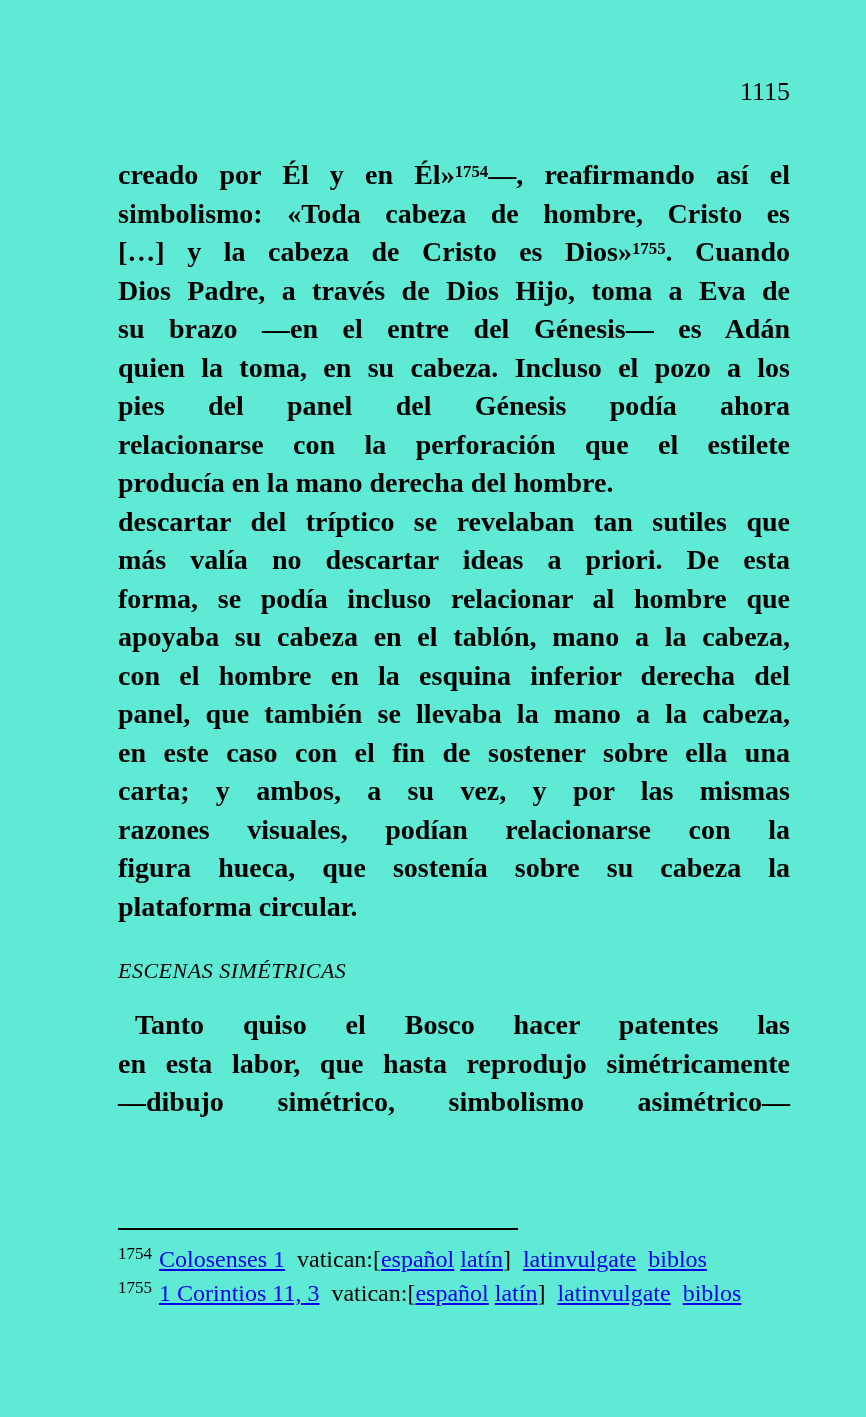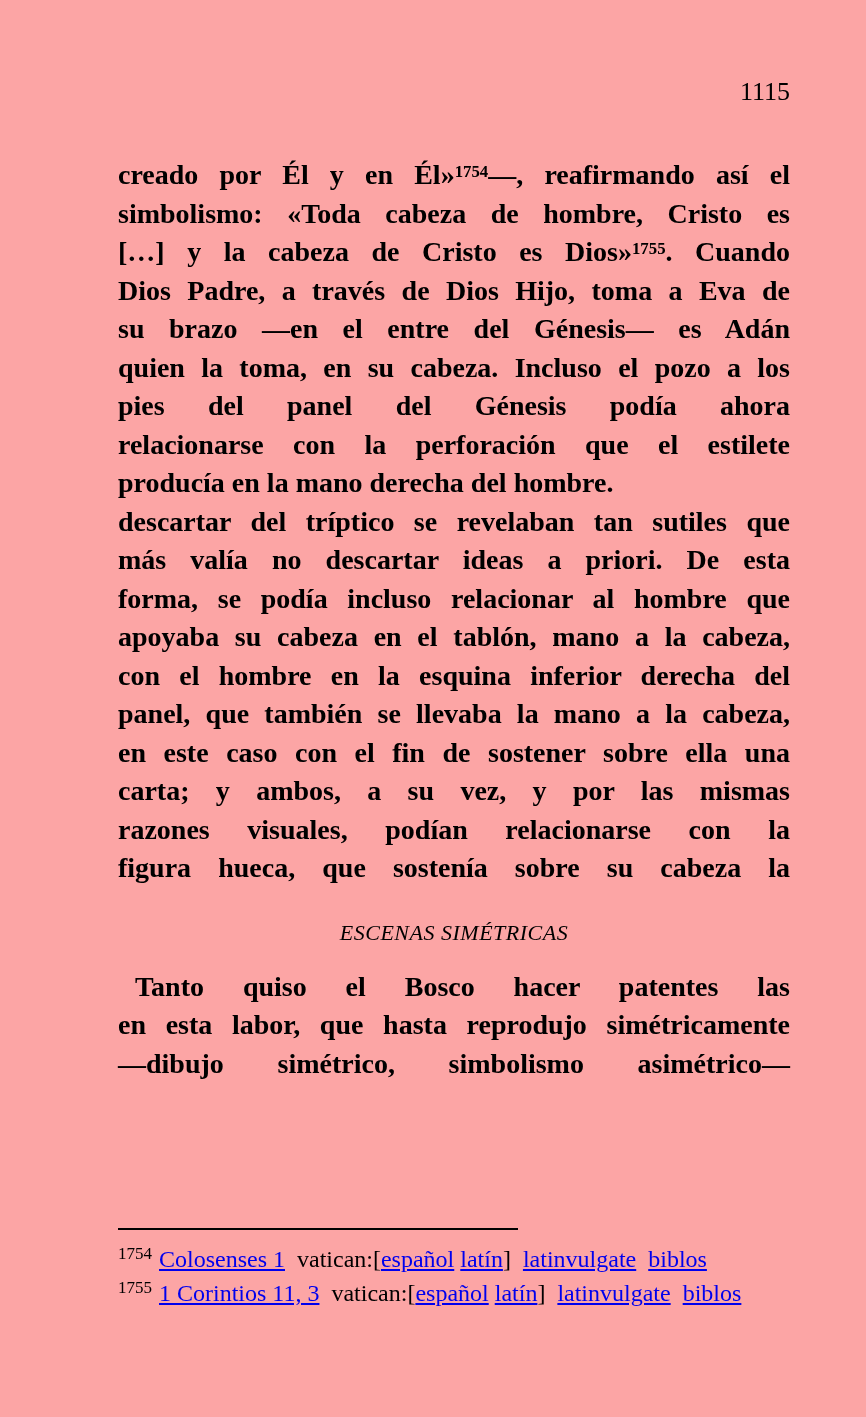--- a/index.html
+++ b/index.html
@@ -32,21 +32,21 @@
   .sup {
     font-size: 0.6em;
     vertical-align: 0.42em;
     line-height: 0;
   }
   .section-heading {
     font-style: italic;
     font-size: 22px;
     line-height: 30px;
     margin: 30px 0 20px 0;
-    text-align: center;
+    text-align: left;
     letter-spacing: 0.5px;
   }
   .footnotes {
     position: absolute;
     left: 118px;
     top: 1228px;
     width: 700px;
     font-size: 24px;
     line-height: 34px;
   }
@@ -64,21 +64,21 @@
     line-height: 0;
   }
   .link {
     text-decoration: underline;
     cursor: pointer;
   }
 </style>
 </head>
 <body>
 
-<div class="page" style="color: rgb(0, 0, 0); background: #fca5a5;">
+<div class="page" style="color: rgb(0, 0, 0); background: #5eead4;">
   <div class="page-number">1115</div>
 
   <div class="body-block" id="body-block">
       <div class="line"><span>creado por Él y en Él»</span><span class="sup">1754</span><span>—, reafirmando así el</span></div>
       <div class="line"><span>simbolismo: «Toda cabeza de hombre, Cristo es</span></div>
       <div class="line"><span>[…] y la cabeza de Cristo es Dios»</span><span class="sup">1755</span><span>. Cuando</span></div>
       <div class="line"><span>Dios Padre, a través de Dios Hijo, toma a Eva de</span></div>
       <div class="line"><span>su brazo —en el entre del Génesis— es Adán</span></div>
       <div class="line"><span>quien la toma, en su cabeza. Incluso el pozo a los</span></div>
       <div class="line"><span>pies del panel del Génesis podía ahora</span></div>
@@ -87,20 +87,21 @@
       <div class="line"><span>descartar del tríptico se revelaban tan sutiles que</span></div>
       <div class="line"><span>más valía no descartar ideas a priori. De esta</span></div>
       <div class="line"><span>forma, se podía incluso relacionar al hombre que</span></div>
       <div class="line"><span>apoyaba su cabeza en el tablón, mano a la cabeza,</span></div>
       <div class="line"><span>con el hombre en la esquina inferior derecha del</span></div>
       <div class="line"><span>panel, que también se llevaba la mano a la cabeza,</span></div>
       <div class="line"><span>en este caso con el fin de sostener sobre ella una</span></div>
       <div class="line"><span>carta; y ambos, a su vez, y por las mismas</span></div>
       <div class="line"><span>razones visuales, podían relacionarse con la</span></div>
       <div class="line"><span>figura hueca, que sostenía sobre su cabeza la</span></div>
+      <div class="line last"><span>plataforma circular.</span></div>
       <div class="section-heading">ESCENAS SIMÉTRICAS</div>
       <div class="line" style="text-indent: 17px;"><span>Tanto quiso el Bosco hacer patentes las</span></div>
       <div class="line"><span>en esta labor, que hasta reprodujo simétricamente</span></div>
       <div class="line"><span>—dibujo simétrico, simbolismo asimétrico—</span></div>
     </div>
 
   <div class="footnotes" id="footnotes">
     <div class="fn-sep"></div>
   <div class="fn-line"><span class="fn-num">1754</span><span class="link" style="color: rgb(0, 0, 238);">Colosenses 1</span><span>&nbsp; vatican:[</span><span class="link" style="color: rgb(0, 0, 238);">español</span><span> </span><span class="link" style="color: rgb(0, 0, 238);">latín</span><span>]&nbsp; </span><span class="link" style="color: rgb(0, 0, 238);">latinvulgate</span><span>&nbsp; </span><span class="link" style="color: rgb(0, 0, 238);">biblos</span></div>
       <div class="fn-line"><span class="fn-num">1755</span><span class="link" style="color: rgb(0, 0, 238);">1 Corintios 11, 3</span><span>&nbsp; vatican:[</span><span class="link" style="color: rgb(0, 0, 238);">español</span><span> </span><span class="link" style="color: rgb(0, 0, 238);">latín</span><span>]&nbsp; </span><span class="link" style="color: rgb(0, 0, 238);">latinvulgate</span><span>&nbsp; </span><span class="link" style="color: rgb(0, 0, 238);">biblos</span></div>

